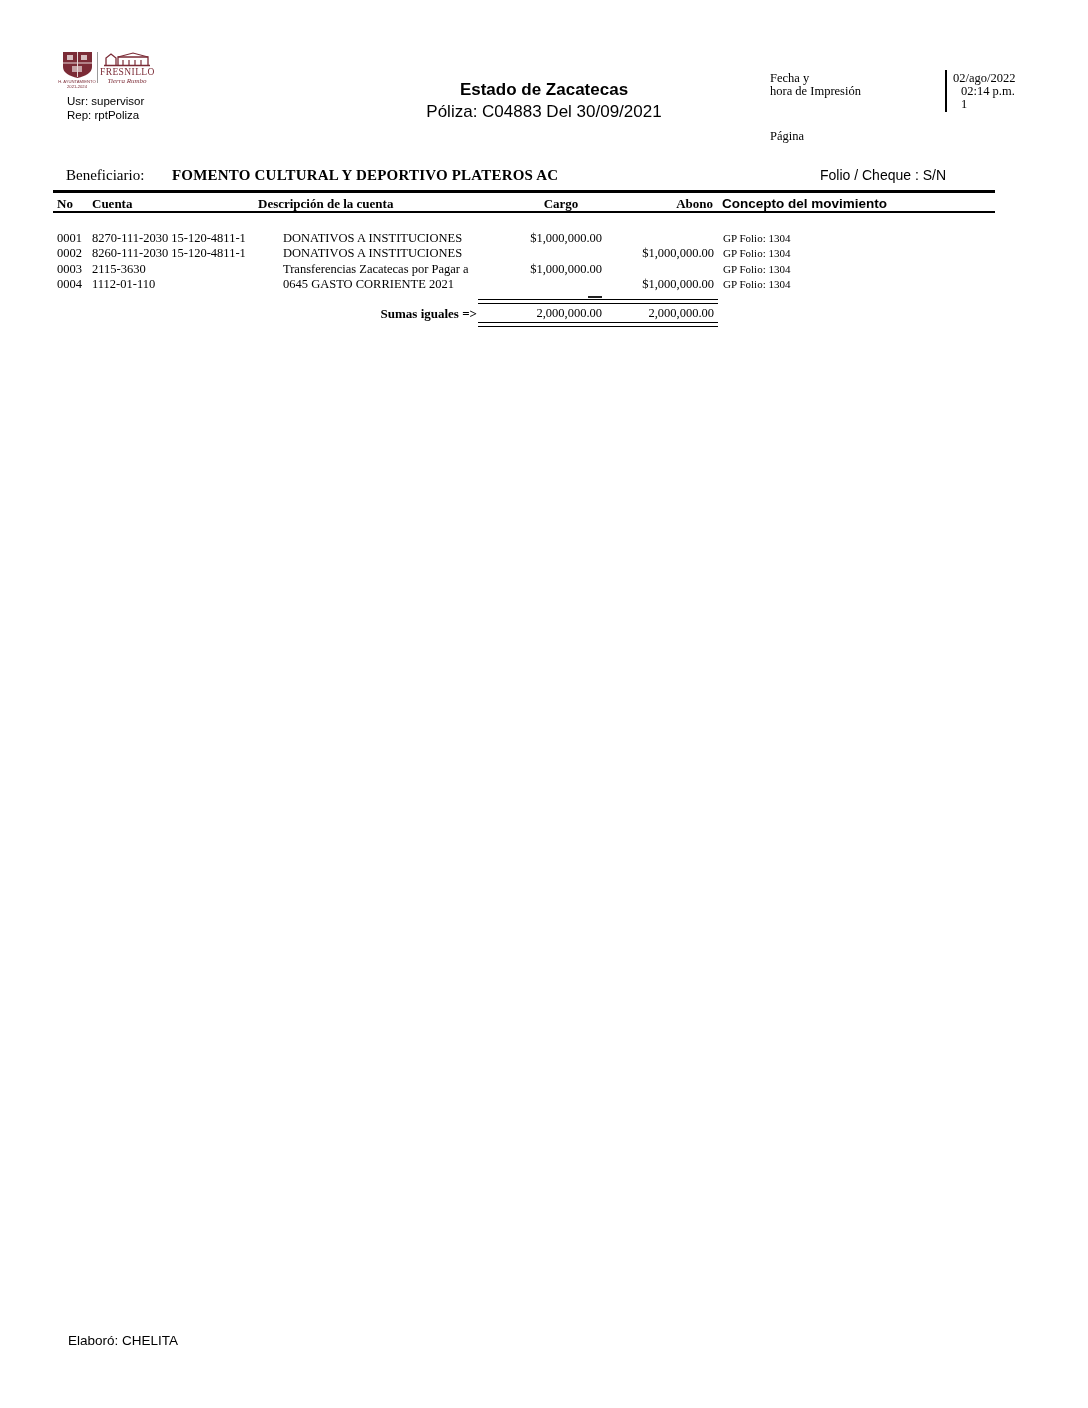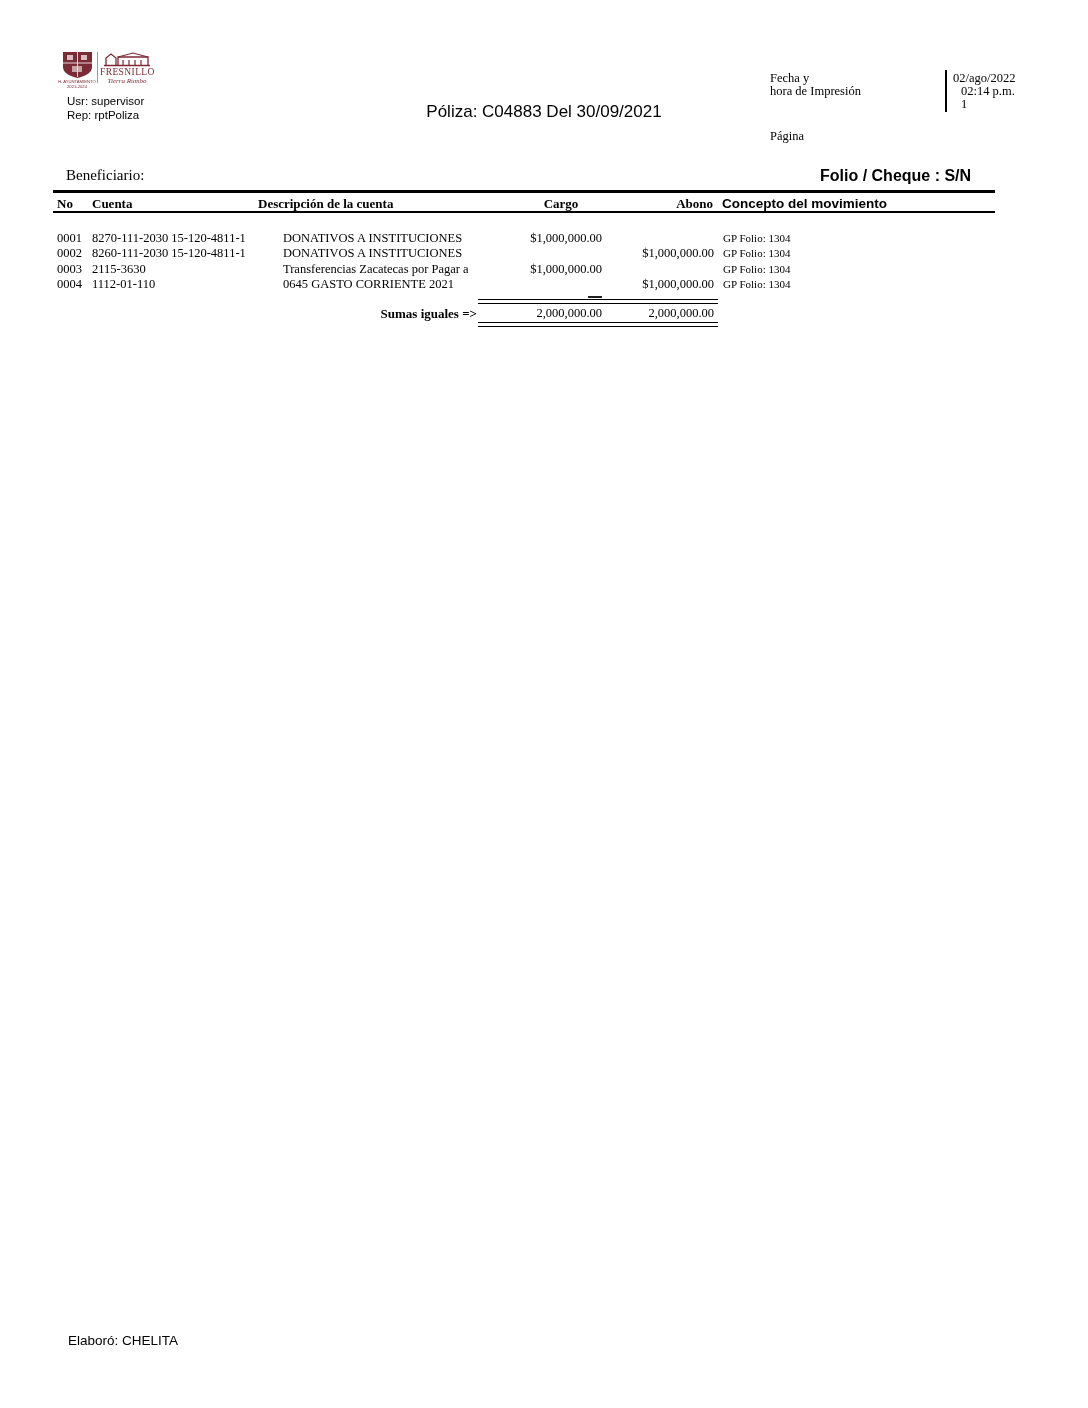--- a/index.html
+++ b/index.html
@@ -14,21 +14,21 @@
   .doc-title{left:0;top:56px;width:1088px;text-align:center;font-size:21px;font-weight:bold;letter-spacing:.2px;}
   .doc-subtitle{left:0;top:80px;width:1088px;text-align:center;font-size:17px;font-weight:bold;}
   .doc-poliza{left:0;top:102px;width:1088px;text-align:center;font-size:17px;}
   .meta-line{font-size:11.5px;}
   .print-label{left:770px;width:171px;font-size:12.5px;}
   .print-value{font-size:12.5px;}
   .concepto-line{left:255px;top:135px;font-size:14px;}
   
   .benef-label{left:66px;top:167px;font-size:15px;}
   .benef-name{left:172px;top:167px;font-size:15px;font-weight:bold;letter-spacing:.2px;}
-  .folio-cheque{left:820px;top:167px;font-size:16px;font-weight:bold;}
+  .folio-cheque{left:820px;top:167px;font-size:14px;font-weight:normal;}
   
   .rule{background:#000;left:53px;width:942px;}
   
   .thead{left:0;top:196px;width:1088px;height:16px;font-size:13px;font-weight:bold;}
   .thead span{position:absolute;top:0;}
   .h-no{left:57px;}
   .h-cuenta{left:92px;}
   .h-desc{left:258px;}
   .h-cargo{left:500px;width:122px;text-align:center;}
   .h-abono{left:600px;width:113px;text-align:right;}
@@ -78,32 +78,34 @@
     <path d="M15,5 L30,1 L45,5" fill="none" stroke="#7b2b36" stroke-width="1.2"></path>
     <path d="M20,13 V8 M26,13 V8 M32,13 V8 M38,13 V8" stroke="#7b2b36" stroke-width="1.2"></path>
     <path d="M1,13.5 H47" stroke="#7b2b36" stroke-width="1.4"></path>
   </svg>
   <div class="abs wordmark">FRESNILLO</div>
   <div class="abs slogan">Tierra Rumbo</div>
 
   <div class="abs meta-line" style="left:67px;top:95px;">Usr: supervisor</div>
   <div class="abs meta-line" style="left:67px;top:109px;">Rep: rptPoliza</div>
 
+  <div class="abs doc-subtitle">Estado de Zacatecas</div>
   <div class="abs doc-poliza">Póliza:  C04883  Del 30/09/2021</div>
 
   <div class="abs serif print-label" style="top:71px;">Fecha y</div>
   <div class="abs serif print-label" style="top:84px;">hora de Impresión</div>
   <div class="abs serif print-label" style="top:97px;margin-top:32px;">Página</div>
   <div class="abs" style="left:945px;top:70px;width:2px;height:42px;background:#000;"></div>
   <div class="abs serif print-value" style="left:953px;top:71px;">02/ago/2022</div>
   <div class="abs serif print-value" style="left:961px;top:84px;">02:14 p.m.</div>
   <div class="abs serif print-value" style="left:961px;top:97px;">1</div>
 
 
   <div class="abs serif benef-label">Beneficiario:</div>
+  <div class="abs serif benef-name">FOMENTO CULTURAL Y DEPORTIVO PLATEROS AC</div>
   <div class="abs folio-cheque">Folio / Cheque : S/N</div>
 
   <div class="abs rule" style="top:190px;height:3px;"></div>
 
   <div class="abs serif thead">
     <span class="h-no">No</span>
     <span class="h-cuenta">Cuenta</span>
     <span class="h-desc">Descripción de la cuenta</span>
     <span class="h-cargo">Cargo</span>
     <span class="h-abono">Abono</span>

